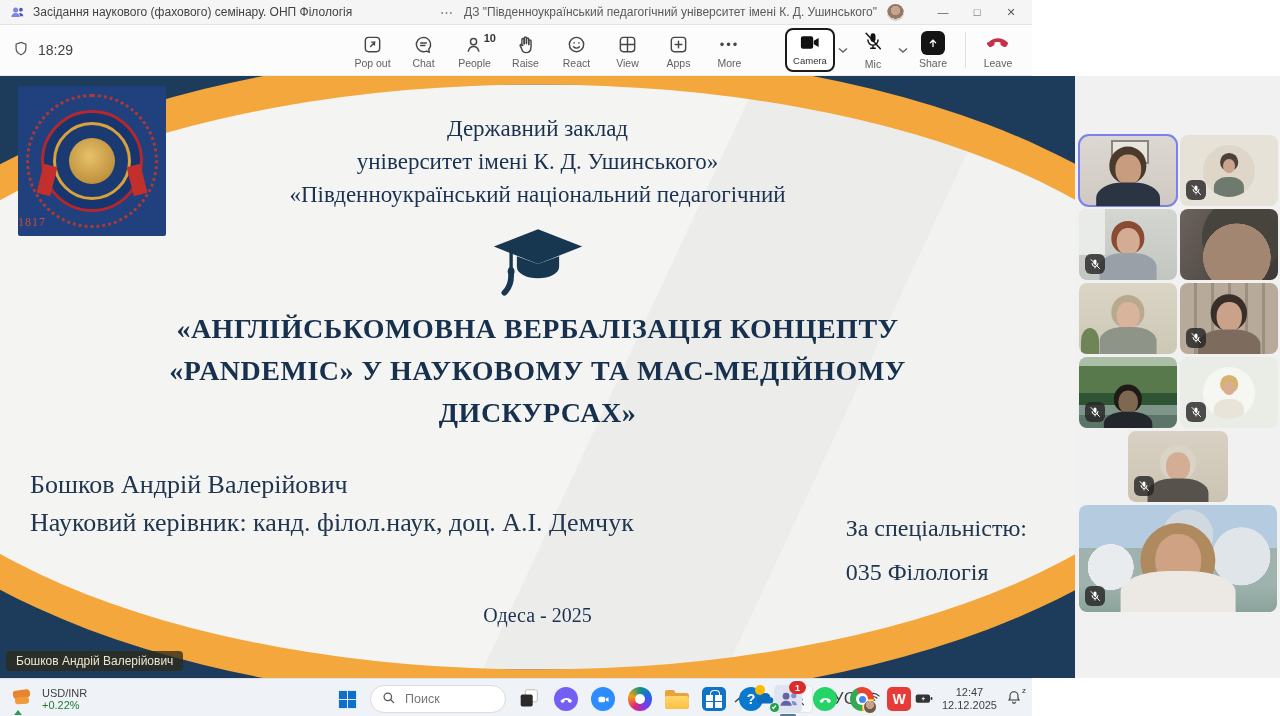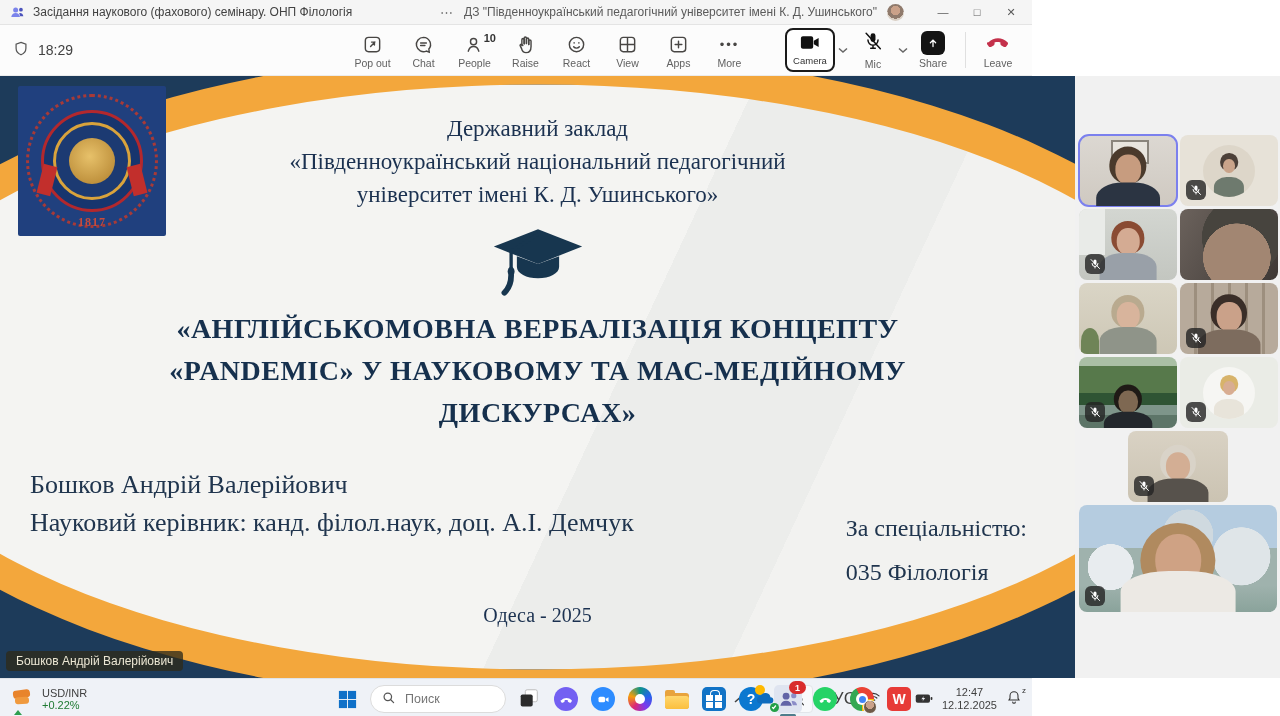--- a/index.html
+++ b/index.html
@@ -65,22 +65,22 @@
     border-radius:2px;display:flex;align-items:center;justify-content:center;}
   .l-arc{position:absolute;inset:8px;border-radius:50%;border:3px dotted #c0392b;opacity:.85;}
   .l-badge{position:relative;width:96px;height:96px;border-radius:50%;background:#17356e;
     border:3px solid #b3282d;display:flex;align-items:center;justify-content:center;}
   .l-ring{position:absolute;inset:9px;border-radius:50%;border:3px solid #d9a33c;background:#1c3a72;}
   .l-core{position:relative;width:46px;height:46px;border-radius:50%;
     background:radial-gradient(circle at 45% 40%,#e7c16a,#b07f2c);}
   .l-rib{position:absolute;width:14px;height:30px;background:#c22f2c;top:52px;}
   .l-rib-l{left:-4px;transform:rotate(14deg);}
   .l-rib-r{right:-4px;transform:rotate(-14deg);}
-  .l-year{position:absolute;bottom:6px;left:0;right:0;text-align:center;
-    color:#c84b3c;font-weight:700;font-size:12px;letter-spacing:1px;}
+  .l-year{position:absolute;bottom:6px;left:0;right:0;text-align:left;
+    color:#c84b3c;font-weight:400;font-size:12px;letter-spacing:1px;}
 
   
   .sidebar{width:205px;height:602px;background:#f1f1f1;padding:59px 3px 0 4px;box-sizing:border-box;flex:none;}
   .prow{display:flex;gap:3px;margin-bottom:3px;}
   .tile{position:relative;width:98px;height:71px;border-radius:8px;overflow:hidden;background:#ccc;flex:none;}
   .tile.solo{margin:0 auto;width:100px;}
   .tile.big{width:198px;height:107px;}
   .tile.active{outline:2.5px solid #7b80ee;outline-offset:-1px;border-radius:10px;}
   .pers{position:absolute;inset:0;}
   .hair{position:absolute;left:50%;top:17%;width:34%;aspect-ratio:1;transform:translateX(-50%);
@@ -350,22 +350,22 @@
             <div class="l-ring"></div>
             <div class="l-rib l-rib-l"></div>
               <div class="l-rib l-rib-r"></div>
             <div class="l-core"></div>
           </div>
           <div class="l-year">1817</div>
         </div>
 
         <div class="org">
           <div>Державний заклад</div>
+          <div>університет імені К. Д. Ушинського»</div>
           <div>«Південноукраїнський національний педагогічний</div>
-          <div>університет імені К. Д. Ушинського»</div>
         </div>
 
         <div class="gradcap">
           <svg width="96" height="74" viewBox="0 0 100 74">
             <polygon points="50,4 96,22 50,40 4,22" fill="#17364f"></polygon>
             <path d="M28 32v11c0 7 10 12 22 12s22-5 22-12V32l-22 8z" fill="#17364f"></path>
             <path d="M50 9 22 27v18" stroke="#17364f" stroke-width="3.5" fill="none"></path>
             <ellipse cx="22" cy="48" rx="3.6" ry="5" fill="#17364f"></ellipse>
             <path d="M22 52c0 9-3 14-7 18" stroke="#17364f" stroke-width="6" fill="none" stroke-linecap="round"></path>
           </svg>

